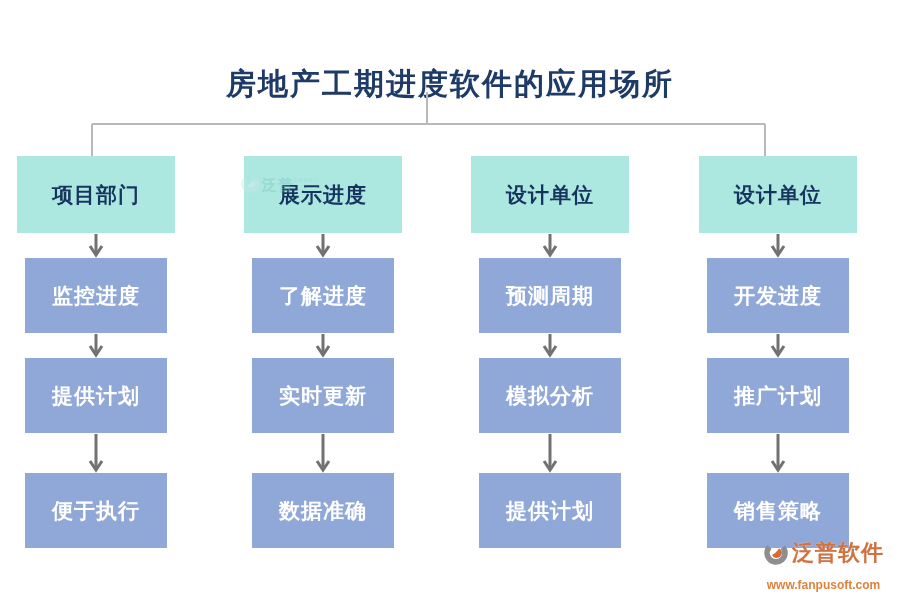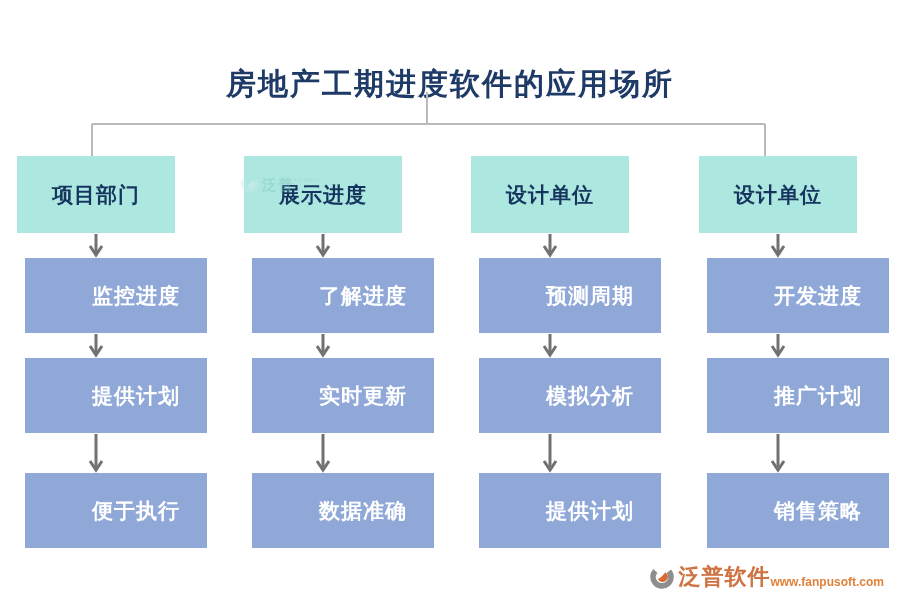--- a/index.html
+++ b/index.html
@@ -17,32 +17,32 @@
   .hdr{
     position:absolute;top:156px;left:0;width:158px;height:77px;
     background:var(--header-bg,#ace7e0);
     display:flex;align-items:center;justify-content:center;
     font-size:21px;font-weight:700;letter-spacing:1px;color:var(--header-text,#16355e);
   }
   .itm{
     position:absolute;left:8px;width:142px;height:75px;
     background:var(--item-bg,#8fa8d8);
     display:flex;align-items:center;justify-content:center;
-    font-size:21px;font-weight:700;letter-spacing:1px;color:var(--item-text,#ffffff);padding-left:40px;
+    font-size:21px;font-weight:700;letter-spacing:1px;color:var(--item-text,#ffffff);
   }
   .itm.r1{top:258px;} .itm.r2{top:358px;} .itm.r3{top:473px;}
   .watermark{
     position:absolute;left:-4px;top:18px;display:flex;align-items:center;gap:2px;
     opacity:.42;pointer-events:none;
   }
   .watermark .wm-txt{display:flex;flex-direction:row;line-height:1;}
   .watermark .wm-cn{font-size:15px;font-weight:700;color:#7fc4bd;}
   .watermark .wm-en{font-size:6px;color:#9fd3cd;letter-spacing:1px;}
   .brand{
-    position:absolute;right:16px;bottom:8px;display:flex;flex-direction:row;align-items:center;
+    position:absolute;right:16px;bottom:8px;display:flex;flex-direction:column;align-items:center;
   }
   .brand-row{display:flex;align-items:center;gap:3px;}
   .brand-name{
     font-size:22px;font-weight:700;letter-spacing:1px;color:var(--brand-orange,#cf7342);
     text-shadow:0 0 1px #e9e2da;
   }
   .brand-url{font-size:12px;font-weight:700;color:var(--brand-url,#e0823c);margin-top:10px;}
 </style>
 </head>
 <body>

